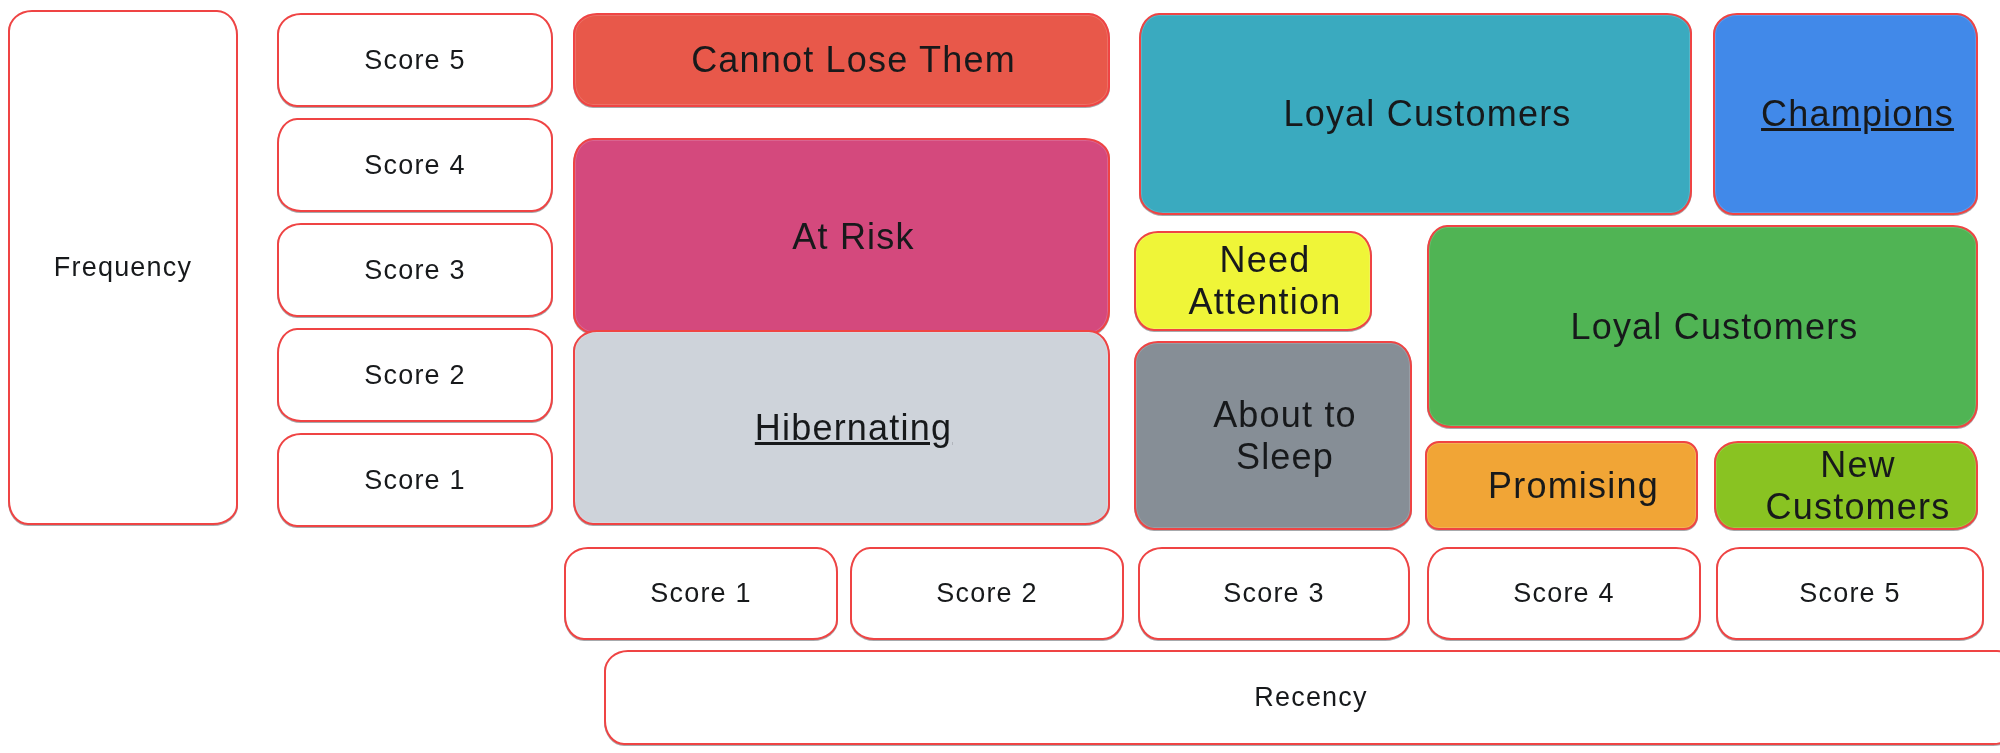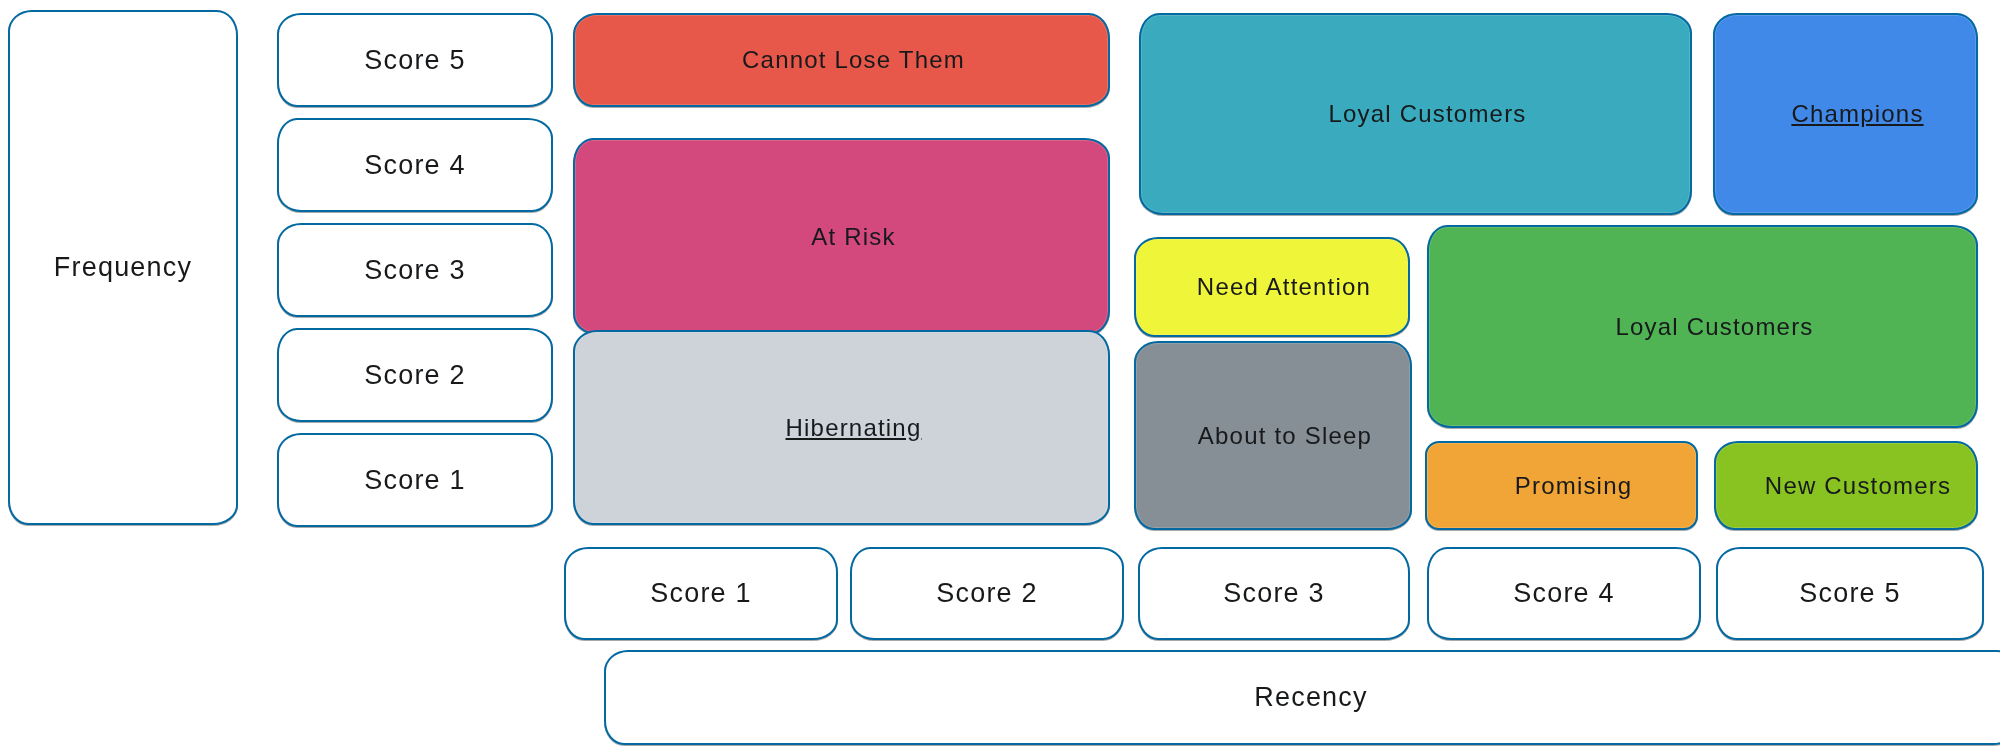--- a/index.html
+++ b/index.html
@@ -4,42 +4,42 @@
 <style>
   html,body{margin:0;padding:0;background:#ffffff;}
   body{
     width:2000px;height:753px;position:relative;overflow:hidden;
     font-family:"Liberation Sans","DejaVu Sans",sans-serif;
     color:#17191b;
   }
   .box{
     position:absolute;
     display:flex;align-items:center;justify-content:center;
-    border:2px solid #0369a1;
+    border:2px solid #ef4444;
     border-radius:24px 21px 25px 20px / 21px 25px 20px 24px;
     box-sizing:border-box;
     font-size:27px;letter-spacing:1.2px;font-weight:500;
     text-align:center;
     box-shadow:0 1px 0 rgba(60,64,70,.45), inset 0 0 0 1px rgba(255,255,255,.15);
     background:#ffffff;
   }
   .box.alt{border-radius:20px 25px 21px 24px / 25px 20px 24px 21px;}
-  .seg{font-size:24px;padding-left:24px;}
+  .seg{font-size:36px;padding-left:24px;}
   
   #frequency-box{left:8px;top:10px;width:230px;height:515px;}
   .fscore{left:277px;width:276px;height:94px;}
   #fscore-5{top:13px;} #fscore-4{top:118px;} #fscore-3{top:223px;}
   #fscore-2{top:328px;} #fscore-1{top:433px;}
   
   #seg-cannot-lose{left:573px;top:13px;width:537px;height:94px;}
   #seg-at-risk{left:573px;top:118px;width:537px;height:197px;margin-top:20px;}
   #seg-hibernating{left:573px;top:330px;width:537px;height:195px;text-decoration:underline;}
   #seg-loyal-teal{left:1139px;top:13px;width:553px;height:202px;}
   #seg-champions{left:1713px;top:13px;width:265px;height:202px;}
-  #seg-need-attention{left:1134px;top:231px;width:276px;height:100px;margin-top:6px;}
+  #seg-need-attention{left:1134px;top:231px;width:238px;height:100px;}
   #seg-loyal-green{left:1427px;top:225px;width:551px;height:203px;}
   #seg-about-to-sleep{left:1134px;top:341px;width:278px;height:189px;}
   #seg-promising{left:1425px;top:441px;width:273px;height:89px;}
   #seg-new-customers{left:1714px;top:441px;width:264px;height:89px;}
   
   .rscore{top:547px;height:93px;}
   #rscore-1{left:564px;width:274px;} #rscore-2{left:850px;width:274px;}
   #rscore-3{left:1138px;width:272px;} #rscore-4{left:1427px;width:274px;}
   #rscore-5{left:1716px;width:268px;}
   #recency-box{left:564px;top:650px;width:1414px;height:95px;margin-left:40px;}

